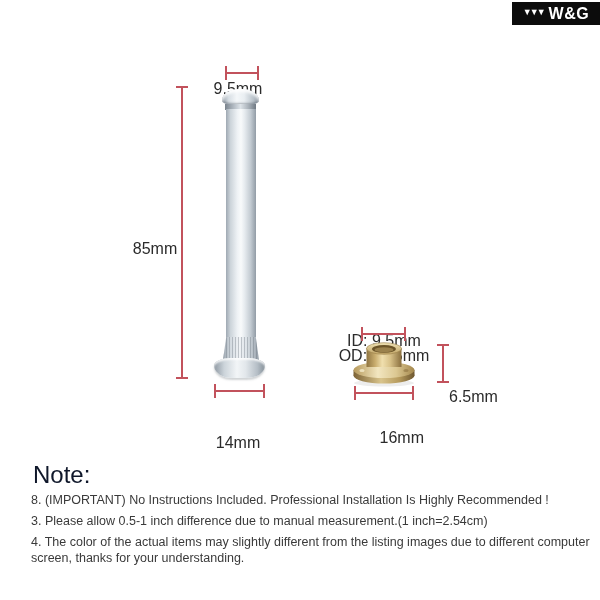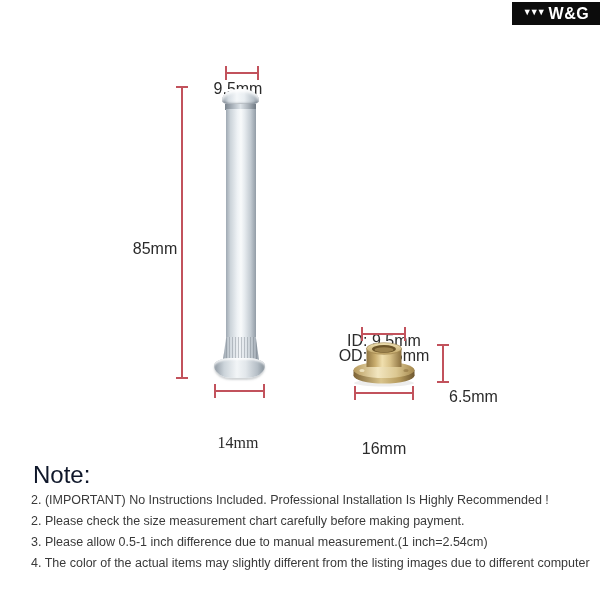--- a/index.html
+++ b/index.html
@@ -76,21 +76,21 @@
 <div class="abs dim-v" style="left:176px;top:86px;height:293px;"></div>
 <div class="abs dlabel" style="left:115px;top:206px;width:80px;">85mm</div>
 
 <div class="abs pin-cap"></div>
 <div class="abs pin-neck"></div>
 <div class="abs pin-body"></div>
 <div class="abs pin-knurl"></div>
 <div class="abs pin-flange"></div>
 
 <div class="abs dim-h" style="left:214px;top:384px;width:51px;"></div>
-<div class="abs dlabel" style="left:198px;top:400px;width:80px;font-family:Liberation Serif, serif;">14mm</div>
+<div class="abs dlabel" style="left:198px;top:400px;width:80px;">14mm</div>
 
 <div class="abs dlabel" style="left:324px;top:298px;width:120px;">ID: 9.5mm</div>
 <div class="abs dlabel" style="left:324px;top:313px;width:120px;">OD: 12.5mm</div>
 <div class="abs dim-h" style="left:361px;top:327px;width:45px;"></div>
 
 <svg class="abs" style="left:350px;top:340px;" width="70" height="48" viewBox="0 0 70 48">
   <defs>
     <linearGradient id="cylGold" x1="0" y1="0" x2="1" y2="0">
       <stop offset="0" stop-color="#8f7440"></stop>
         <stop offset=".25" stop-color="#c9ad6e"></stop>
@@ -124,21 +124,21 @@
   <rect x="16.5" y="8" width="35" height="19" fill="url(#cylGold)"></rect>
   <ellipse cx="34" cy="8.5" rx="17.5" ry="5.8" fill="url(#rimGold)" stroke="#9a7f48" stroke-width=".6"></ellipse>
   <ellipse cx="34" cy="8.9" rx="12" ry="3.9" fill="#6b5428"></ellipse>
   <ellipse cx="34" cy="9.8" rx="9.5" ry="2.5" fill="#c2a86b" opacity=".55"></ellipse>
 </svg>
 
 <div class="abs dim-v" style="left:437px;top:344px;height:39px;"></div>
 <div class="abs dlabel" style="left:449px;top:354px;text-align:right;">6.5mm</div>
 
 <div class="abs dim-h" style="left:354px;top:386px;width:60px;"></div>
-<div class="abs dlabel" style="left:344px;top:406px;width:80px;">16mm</div>
+<div class="abs dlabel" style="left:344px;top:395px;width:80px;text-align:right;">16mm</div>
 
 <div class="abs note-heading">Note:</div>
 <div class="abs note-lines">
-  <div class="note-line">2. (IMPORTANT) No Instructions Included. Professional Installation Is Highly Recommended !</div>
-  <div class="note-line">2. Please check the size measurement chart carefully before making payment.</div>
+  <div class="note-line">8. (IMPORTANT) No Instructions Included. Professional Installation Is Highly Recommended !</div>
   <div class="note-line">3. Please allow 0.5-1 inch difference due to manual measurement.(1 inch=2.54cm)</div>
   <div class="note-line tight">4. The color of the actual items may slightly different from the listing images due to different computer</div>
+  <div class="note-line">screen, thanks for your understanding.</div>
 </div>
 
 </body></html>

